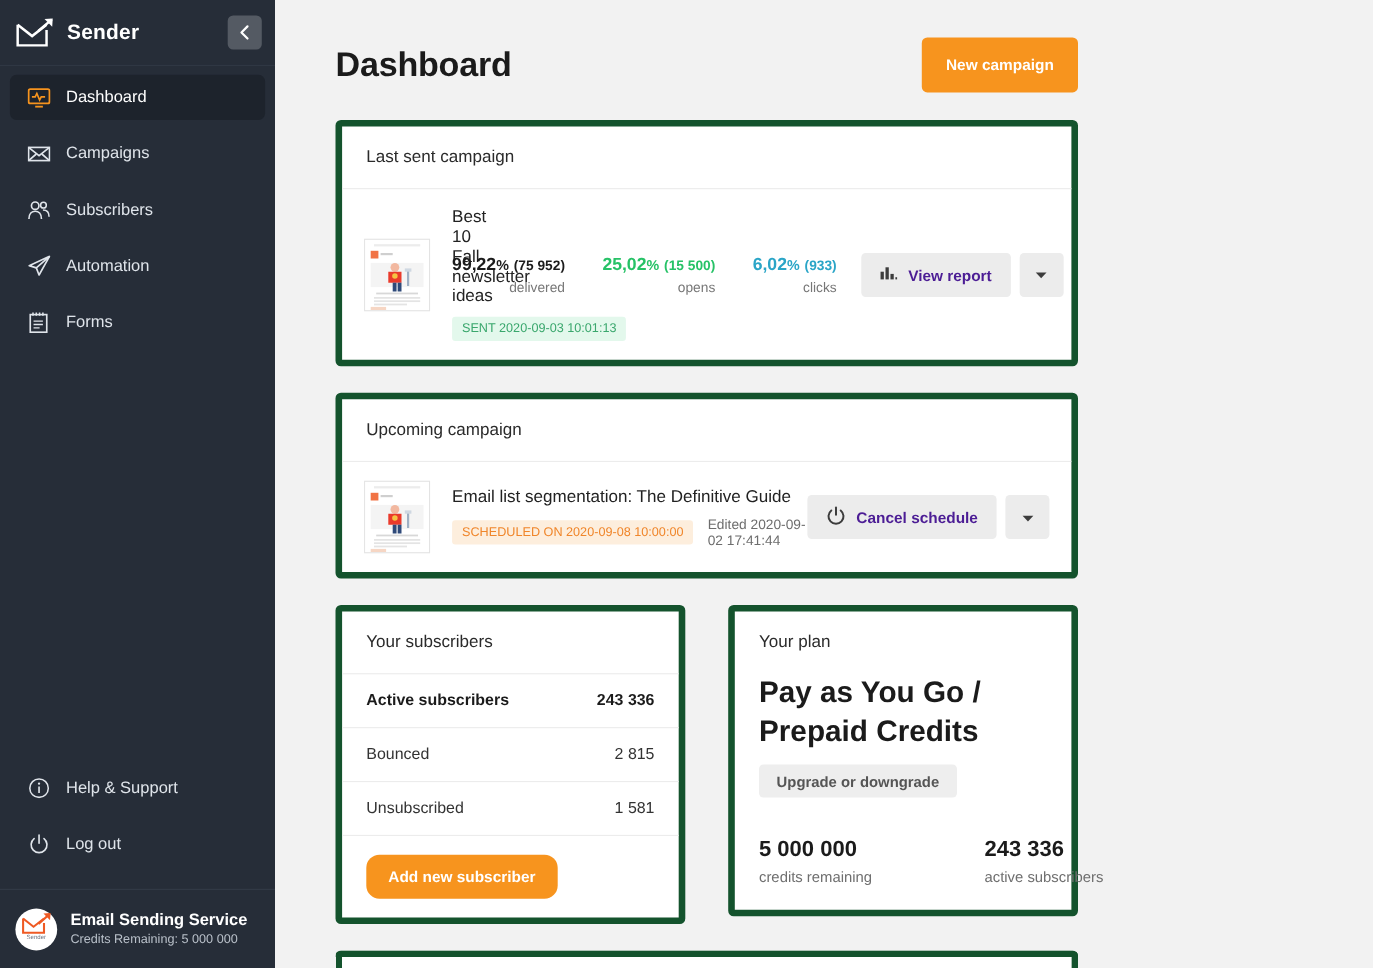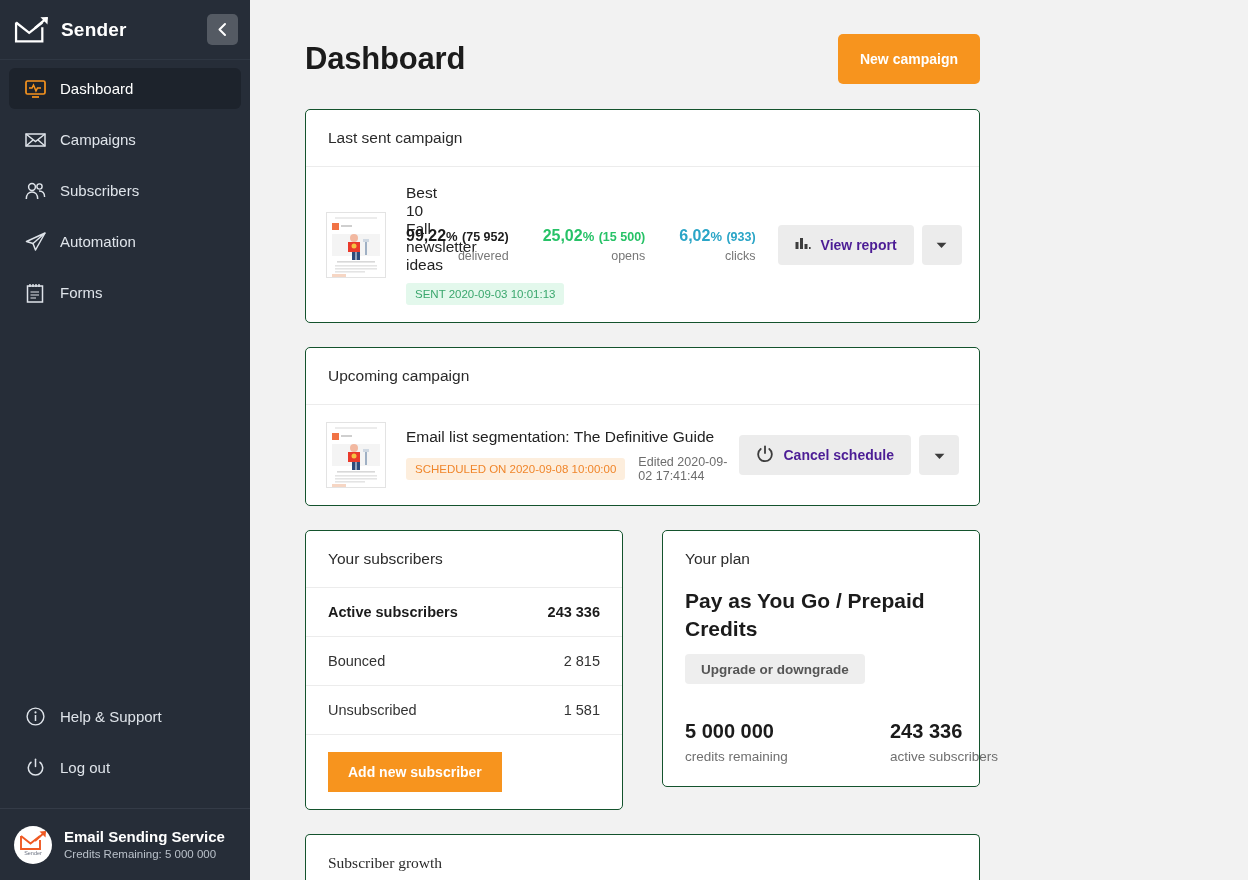--- a/index.html
+++ b/index.html
@@ -82,21 +82,21 @@
   }
   .page-title { font-size: 31px; font-weight: bold; color: #1b1b1b; letter-spacing: -.2px; }
   .btn-primary {
     background: #f7941e; color: #fff; border: none; border-radius: 5px;
     font-family: "Liberation Sans", sans-serif;
     font-size: 14px; font-weight: bold; cursor: pointer;
     padding: 0 22px; height: 50px;
   }
 
   .card {
-    background: #fff; border: 1px solid #14532d; border-radius: 5px;
+    background: #fff; border: 6px solid #14532d; border-radius: 5px;
     margin-bottom: 24px;
   }
   .card-head {
     padding: 19px 22px; font-size: 15.5px; color: #2b2b2b;
     border-bottom: 1px solid #ececec;
   }
   .card-head.noborder { border-bottom: none; }
 
   
   .camp-row { display: flex; align-items: center; padding: 17px 20px; gap: 0; }
@@ -145,28 +145,28 @@
   .col { flex: 1 1 0; min-width: 0; }
 
   .sub-row {
     display: flex; justify-content: space-between; align-items: center;
     padding: 16px 22px; font-size: 14.5px; color: #333;
     border-bottom: 1px solid #ececec;
   }
   .sub-row.bold { font-weight: bold; color: #1b1b1b; }
   .card-foot { padding: 17px 22px; }
   .btn-add {
-    background: #f7941e; color: #fff; border: none; border-radius: 0;
+    background: #f7941e; color: #fff; border: none; border-radius: 12px;
     font-family: "Liberation Sans", sans-serif;
     font-size: 14px; font-weight: bold; cursor: pointer;
     padding: 0 20px; height: 40px;
   }
 
   .plan-body { padding: 0 22px 22px 22px; }
-  .plan-name { font-size: 21px; font-weight: bold; color: #1b1b1b; line-height: 1.32; margin-bottom: 12px; }
+  .plan-name { font-size: 27px; font-weight: bold; color: #1b1b1b; line-height: 1.32; margin-bottom: 12px; }
   .btn-ghost {
     background: #eeeeee; border: none; border-radius: 4px;
     font-family: "Liberation Sans", sans-serif;
     font-size: 13.5px; font-weight: bold; color: #555;
     padding: 0 16px; height: 30px; cursor: pointer;
   }
   .plan-metrics { display: flex; gap: 0; margin-top: 36px; }
   .metric { flex: 0 0 auto; width: 205px; }
   .metric-val { font-size: 20px; font-weight: bold; color: #1b1b1b; }
   .metric-lbl { font-size: 13.5px; color: #6f6f6f; margin-top: 6px; }

